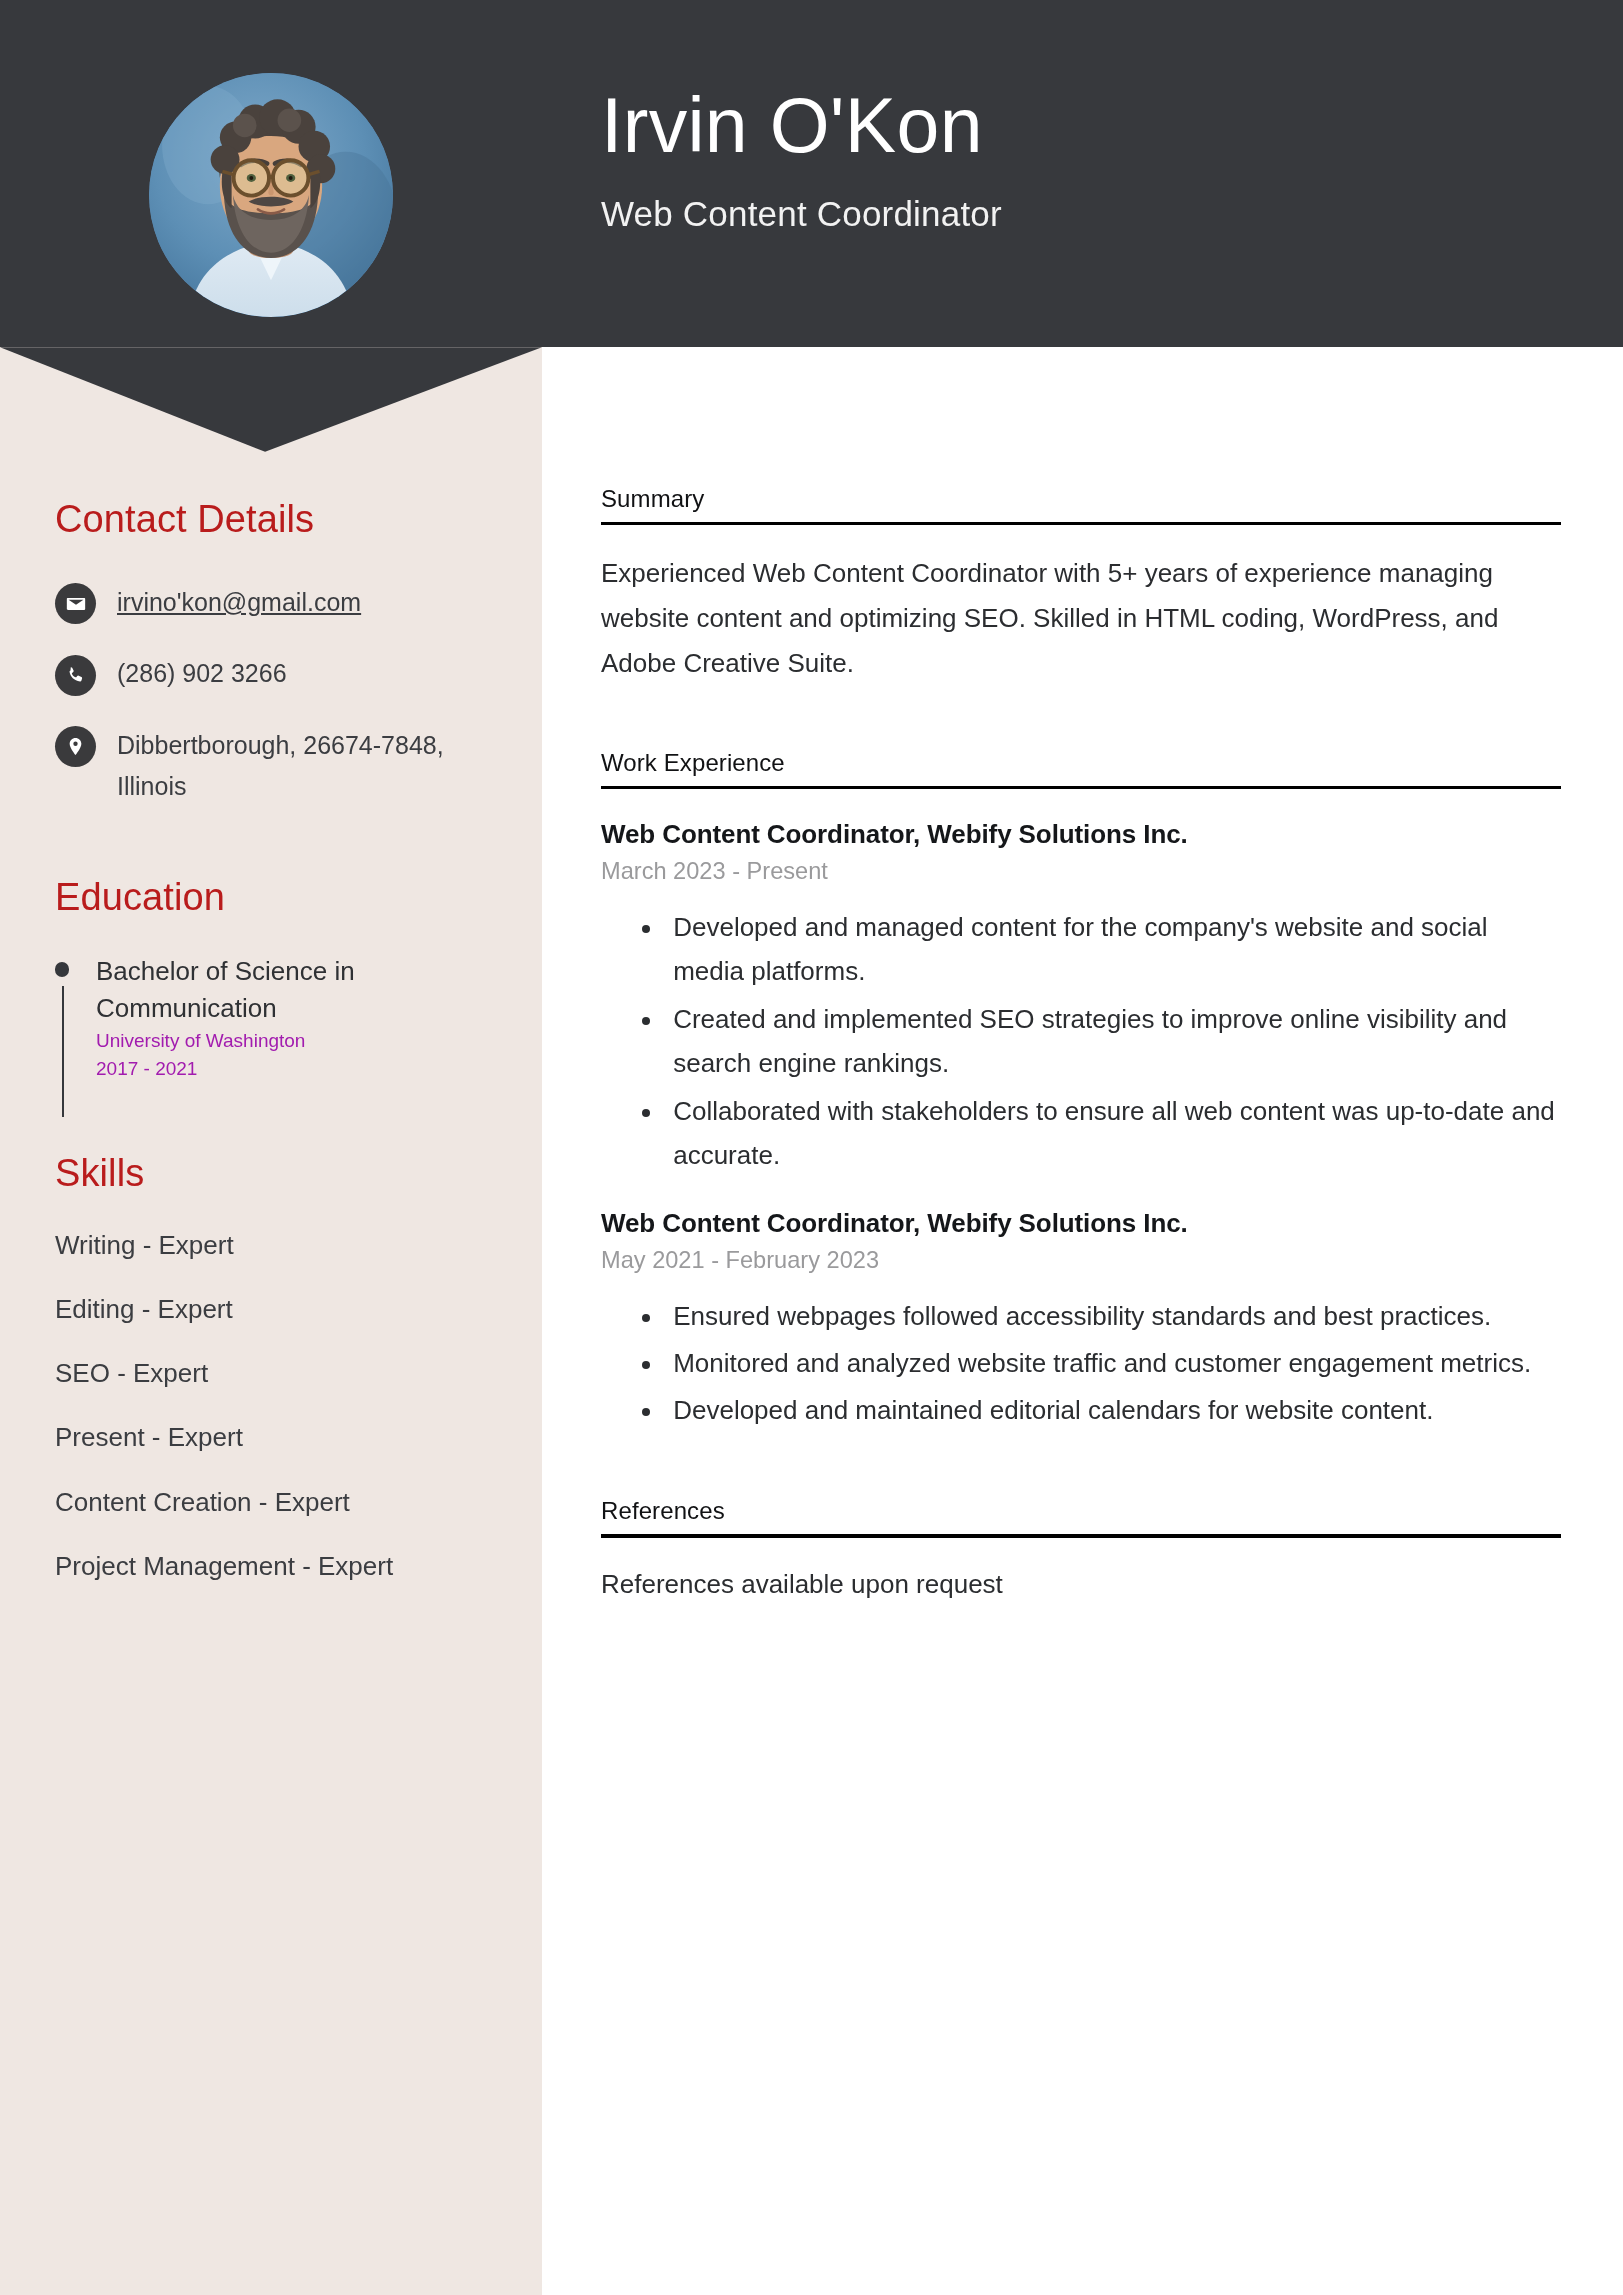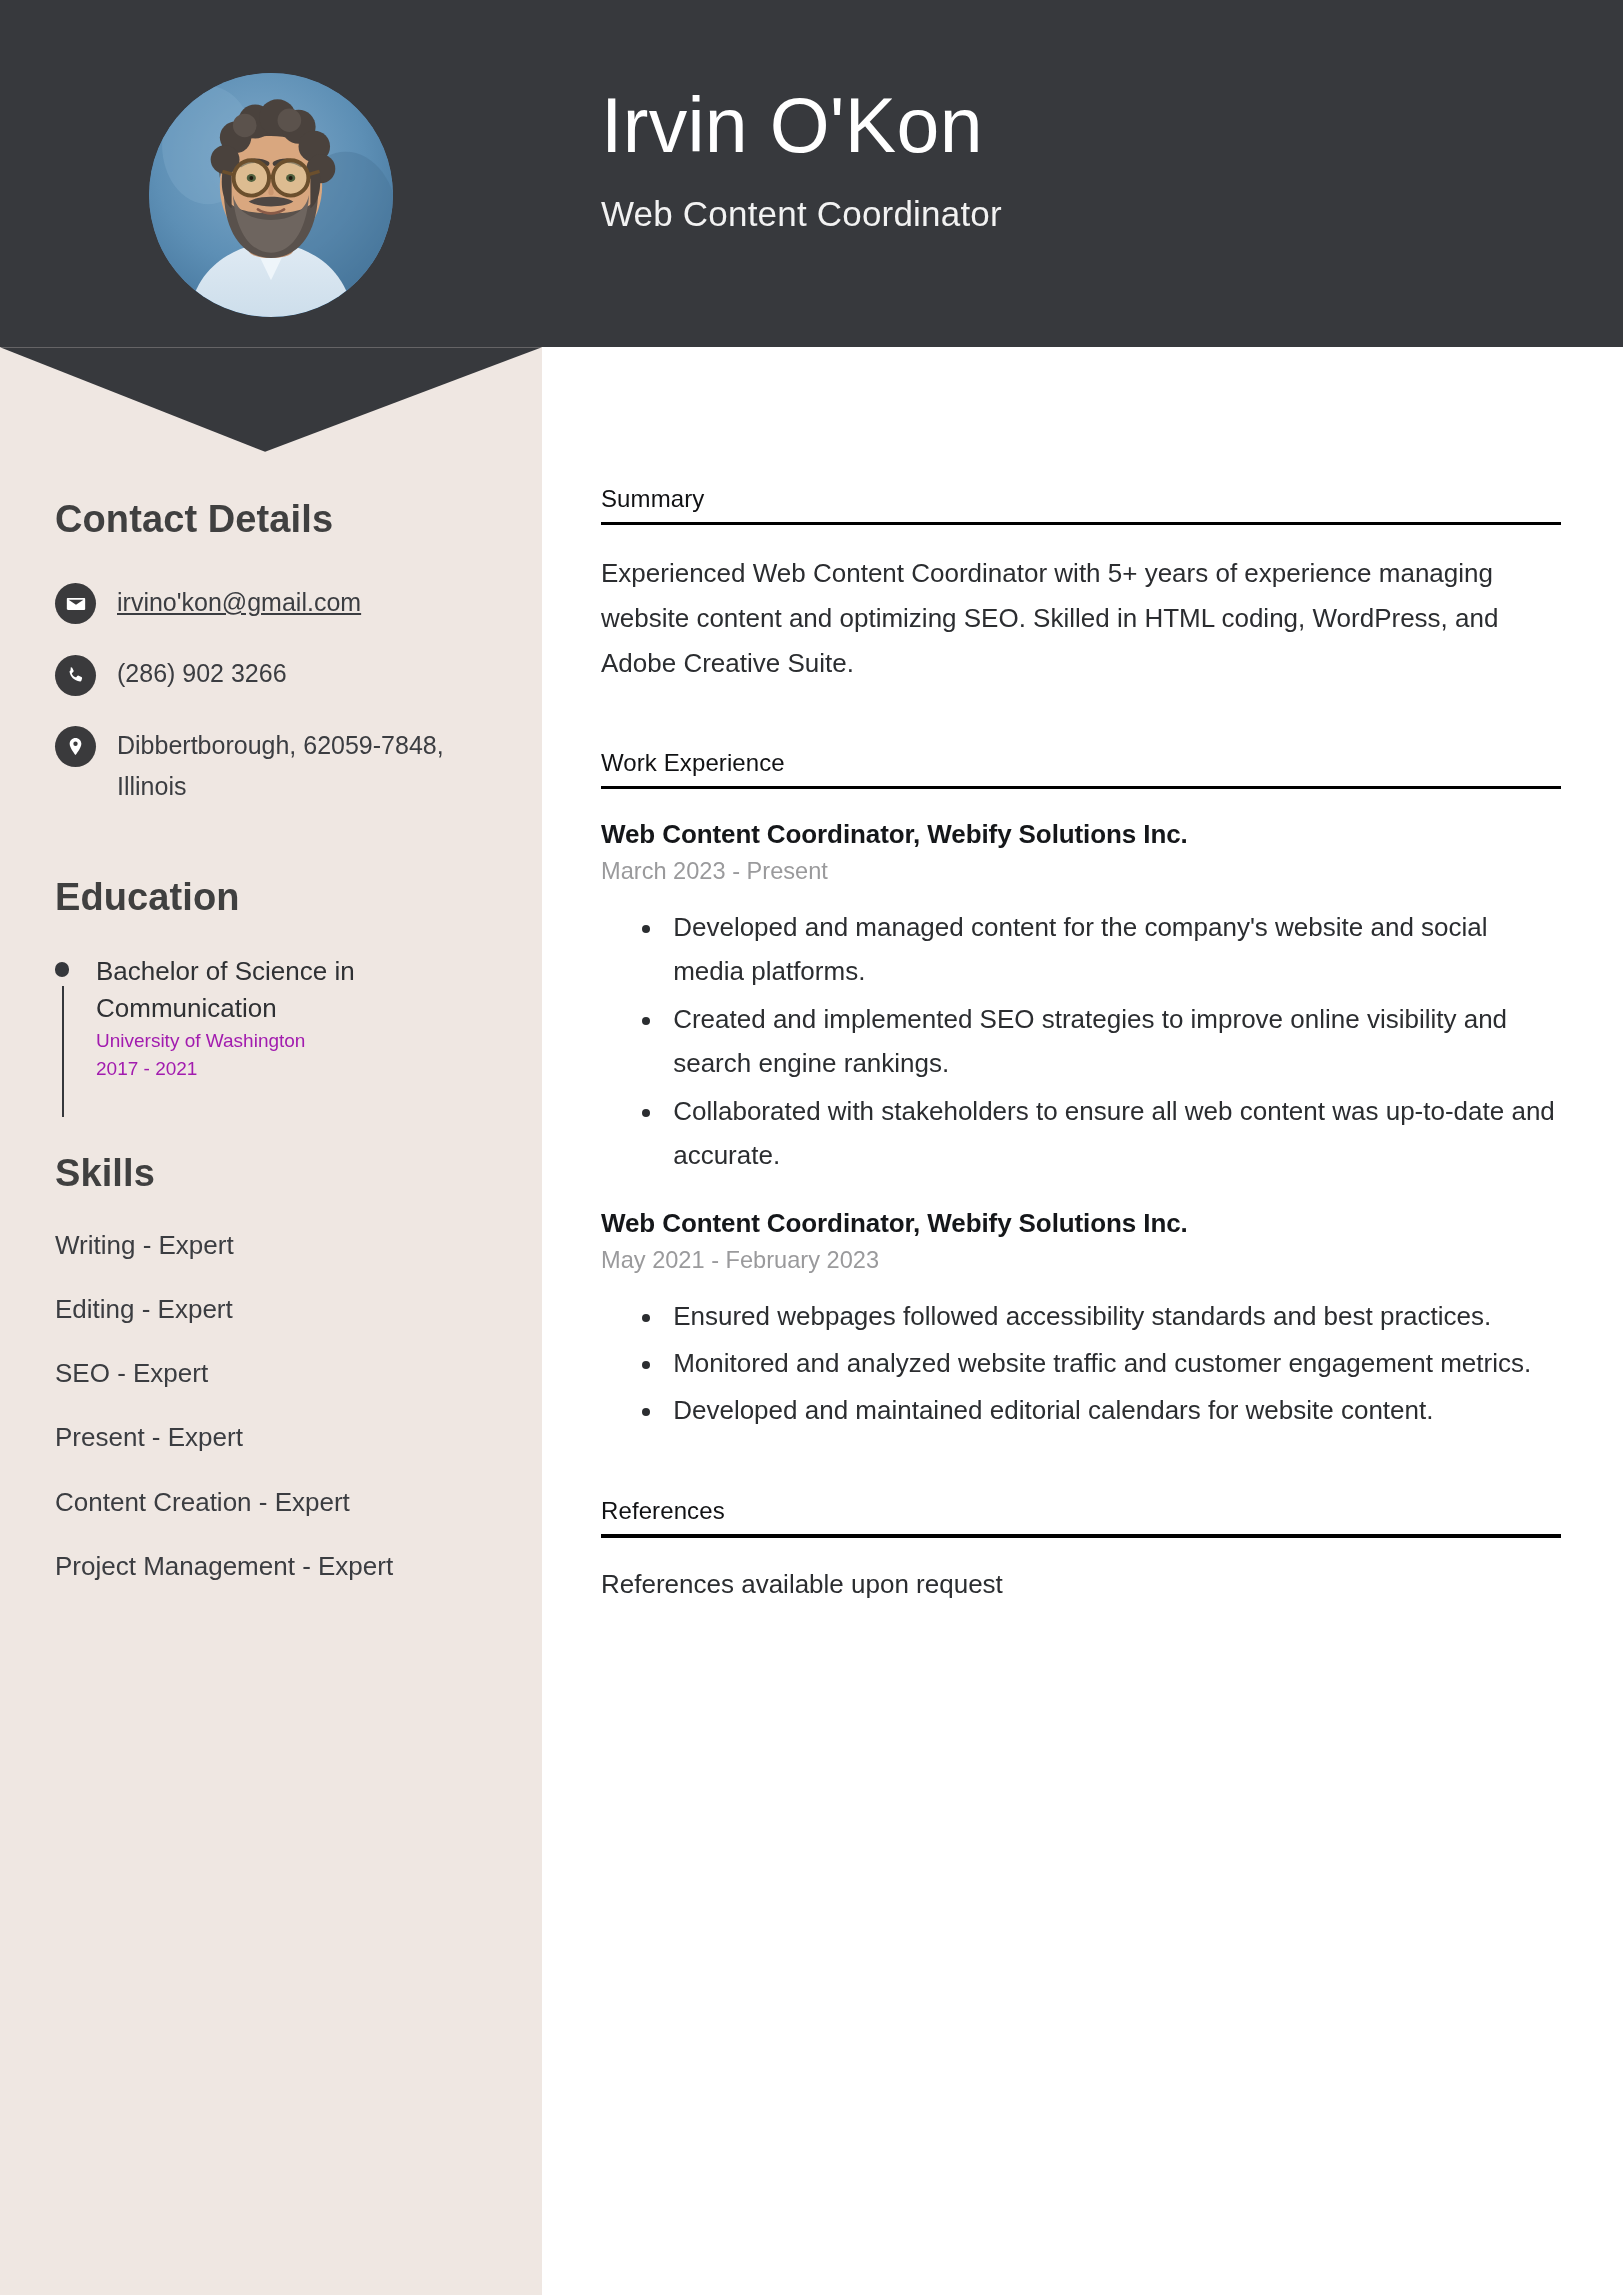--- a/index.html
+++ b/index.html
@@ -59,21 +59,21 @@
     margin-top:27.5px;
     font-size:35px; font-weight:300;
     color:#f2f2f2; letter-spacing:0.2px;
     white-space:nowrap;
   }
 
   
   .side-inner { position:absolute; left:0; top:347px; width:542px; z-index:7; }
 
   .side-h {
-    font-size:38px; font-weight:700; color:#404040;
+    font-size:38px; font-weight:400; color:#b91c1c;
     letter-spacing:0.1px;
   }
   .side-h.contact { margin:151px 0 0 55px; }
   .side-h.edu     { margin:69px 0 0 55px; }
   .side-h.skills  { margin:68px 0 0 55px; }
 
   
   .contact-list { margin:41px 0 0 55px; }
   .contact-row {
     display:flex; align-items:flex-start;
@@ -282,21 +282,21 @@
         </span>
         <span class="c-text">(286) 902 3266</span>
       </div>
 
       <div class="contact-row">
         <span class="c-icon">
           <svg width="21" height="21" viewBox="0 0 24 24" fill="#ffffff" xmlns="http://www.w3.org/2000/svg">
             <path d="M12 2.2c-3.7 0-6.7 3-6.7 6.7 0 5 6.7 12.9 6.7 12.9s6.7-7.9 6.7-12.9c0-3.7-3-6.7-6.7-6.7zm0 9.2a2.5 2.5 0 110-5 2.5 2.5 0 010 5z"></path>
           </svg>
         </span>
-        <span class="c-text">Dibbertborough, 62059-7848, Illinois</span>
+        <span class="c-text">Dibbertborough, 26674-7848, Illinois</span>
       </div>
 
     </div>
 
     <div class="side-h edu">Education</div>
 
     <div class="edu-block">
       <span class="edu-bullet"></span>
       <span class="edu-line"></span>
       <div class="edu-body">

